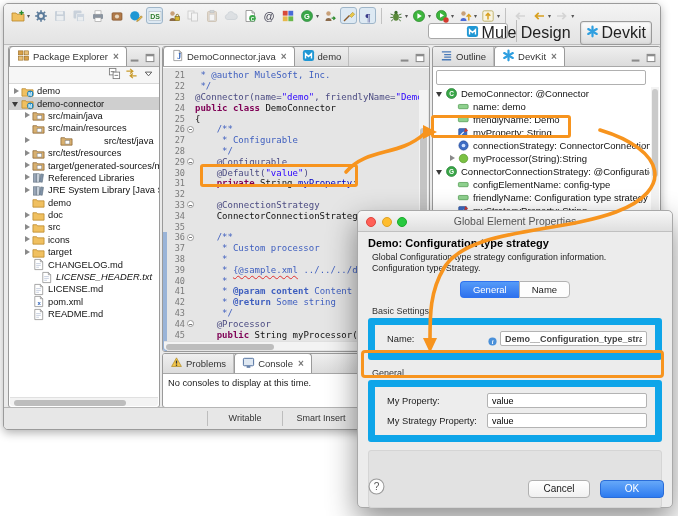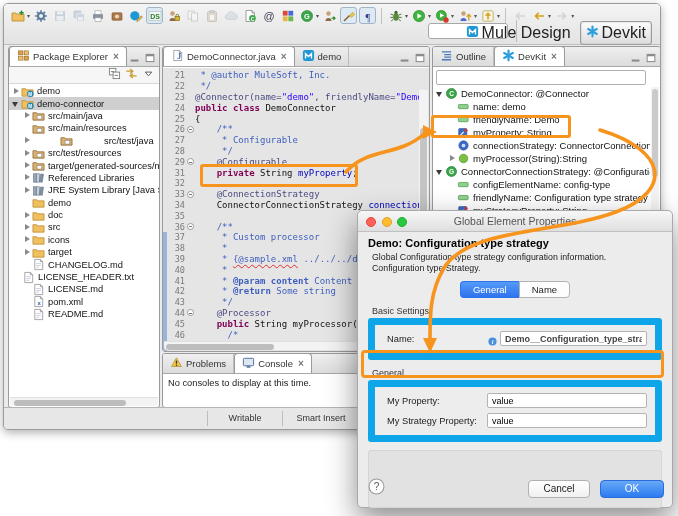--- a/index.html
+++ b/index.html
@@ -567,21 +567,21 @@
           </div>
           <div class="trow" style="padding-left: 14px;">
             <span class="arr "></span>
             <span class="ticon"><svg viewBox="0 0 14 14" xmlns="http://www.w3.org/2000/svg">
                 <path d="M3 1.5 h6 l2.5 2.5 v8.5 h-8.5 z" fill="#fff" stroke="#8a8a8a" stroke-width=".8"></path>
                 <path d="M9 1.5 v2.5 h2.5" fill="none" stroke="#8a8a8a" stroke-width=".8"></path>
                 <path d="M4.5 6 h5 M4.5 8 h5 M4.5 10 h3" stroke="#b9c2d6" stroke-width=".8"></path>
               </svg></span>
             <span class="lbl">CHANGELOG.md</span>
           </div>
-          <div class="trow" style="padding-left: 4px;">
+          <div class="trow" style="padding-left: 22px; font-style: italic;">
             <span class="arr "></span>
             <span class="ticon"><svg viewBox="0 0 14 14" xmlns="http://www.w3.org/2000/svg">
                 <path d="M3 1.5 h6 l2.5 2.5 v8.5 h-8.5 z" fill="#fff" stroke="#8a8a8a" stroke-width=".8"></path>
                 <path d="M9 1.5 v2.5 h2.5" fill="none" stroke="#8a8a8a" stroke-width=".8"></path>
                 <path d="M4.5 6 h5 M4.5 8 h5 M4.5 10 h3" stroke="#b9c2d6" stroke-width=".8"></path>
               </svg></span>
             <span class="lbl">LICENSE_HEADER.txt</span>
           </div>
           <div class="trow" style="padding-left: 14px;">
             <span class="arr "></span>
@@ -688,20 +688,25 @@
               <span class="lnum">28</span>
               <span class="fold"></span>
               <span class="ctext"><span class="c-jd">     */</span></span>
             </div>
             <div class="cline">
               <span class="lnum">29</span>
               <span class="fold">
                 <span class="foldc"></span>
               </span>
               <span class="ctext"><span class="c-ann">    @Configurable</span></span>
+            </div>
+            <div class="cline">
+              <span class="lnum">30</span>
+              <span class="fold"></span>
+              <span class="ctext"><span class="c-ann">    @Default(</span><span class="c-str">"value"</span><span class="c-ann">)</span></span>
             </div>
             <div class="cline">
               <span class="lnum">31</span>
               <span class="fold"></span>
               <span class="ctext"><span class="c-kw">    private </span><span class="c-pl">String </span><span class="c-fld">myProperty</span><span class="c-pl">;</span></span>
             </div>
             <div class="cline">
               <span class="lnum">32</span>
               <span class="fold"></span>
               <span class="ctext"></span>

